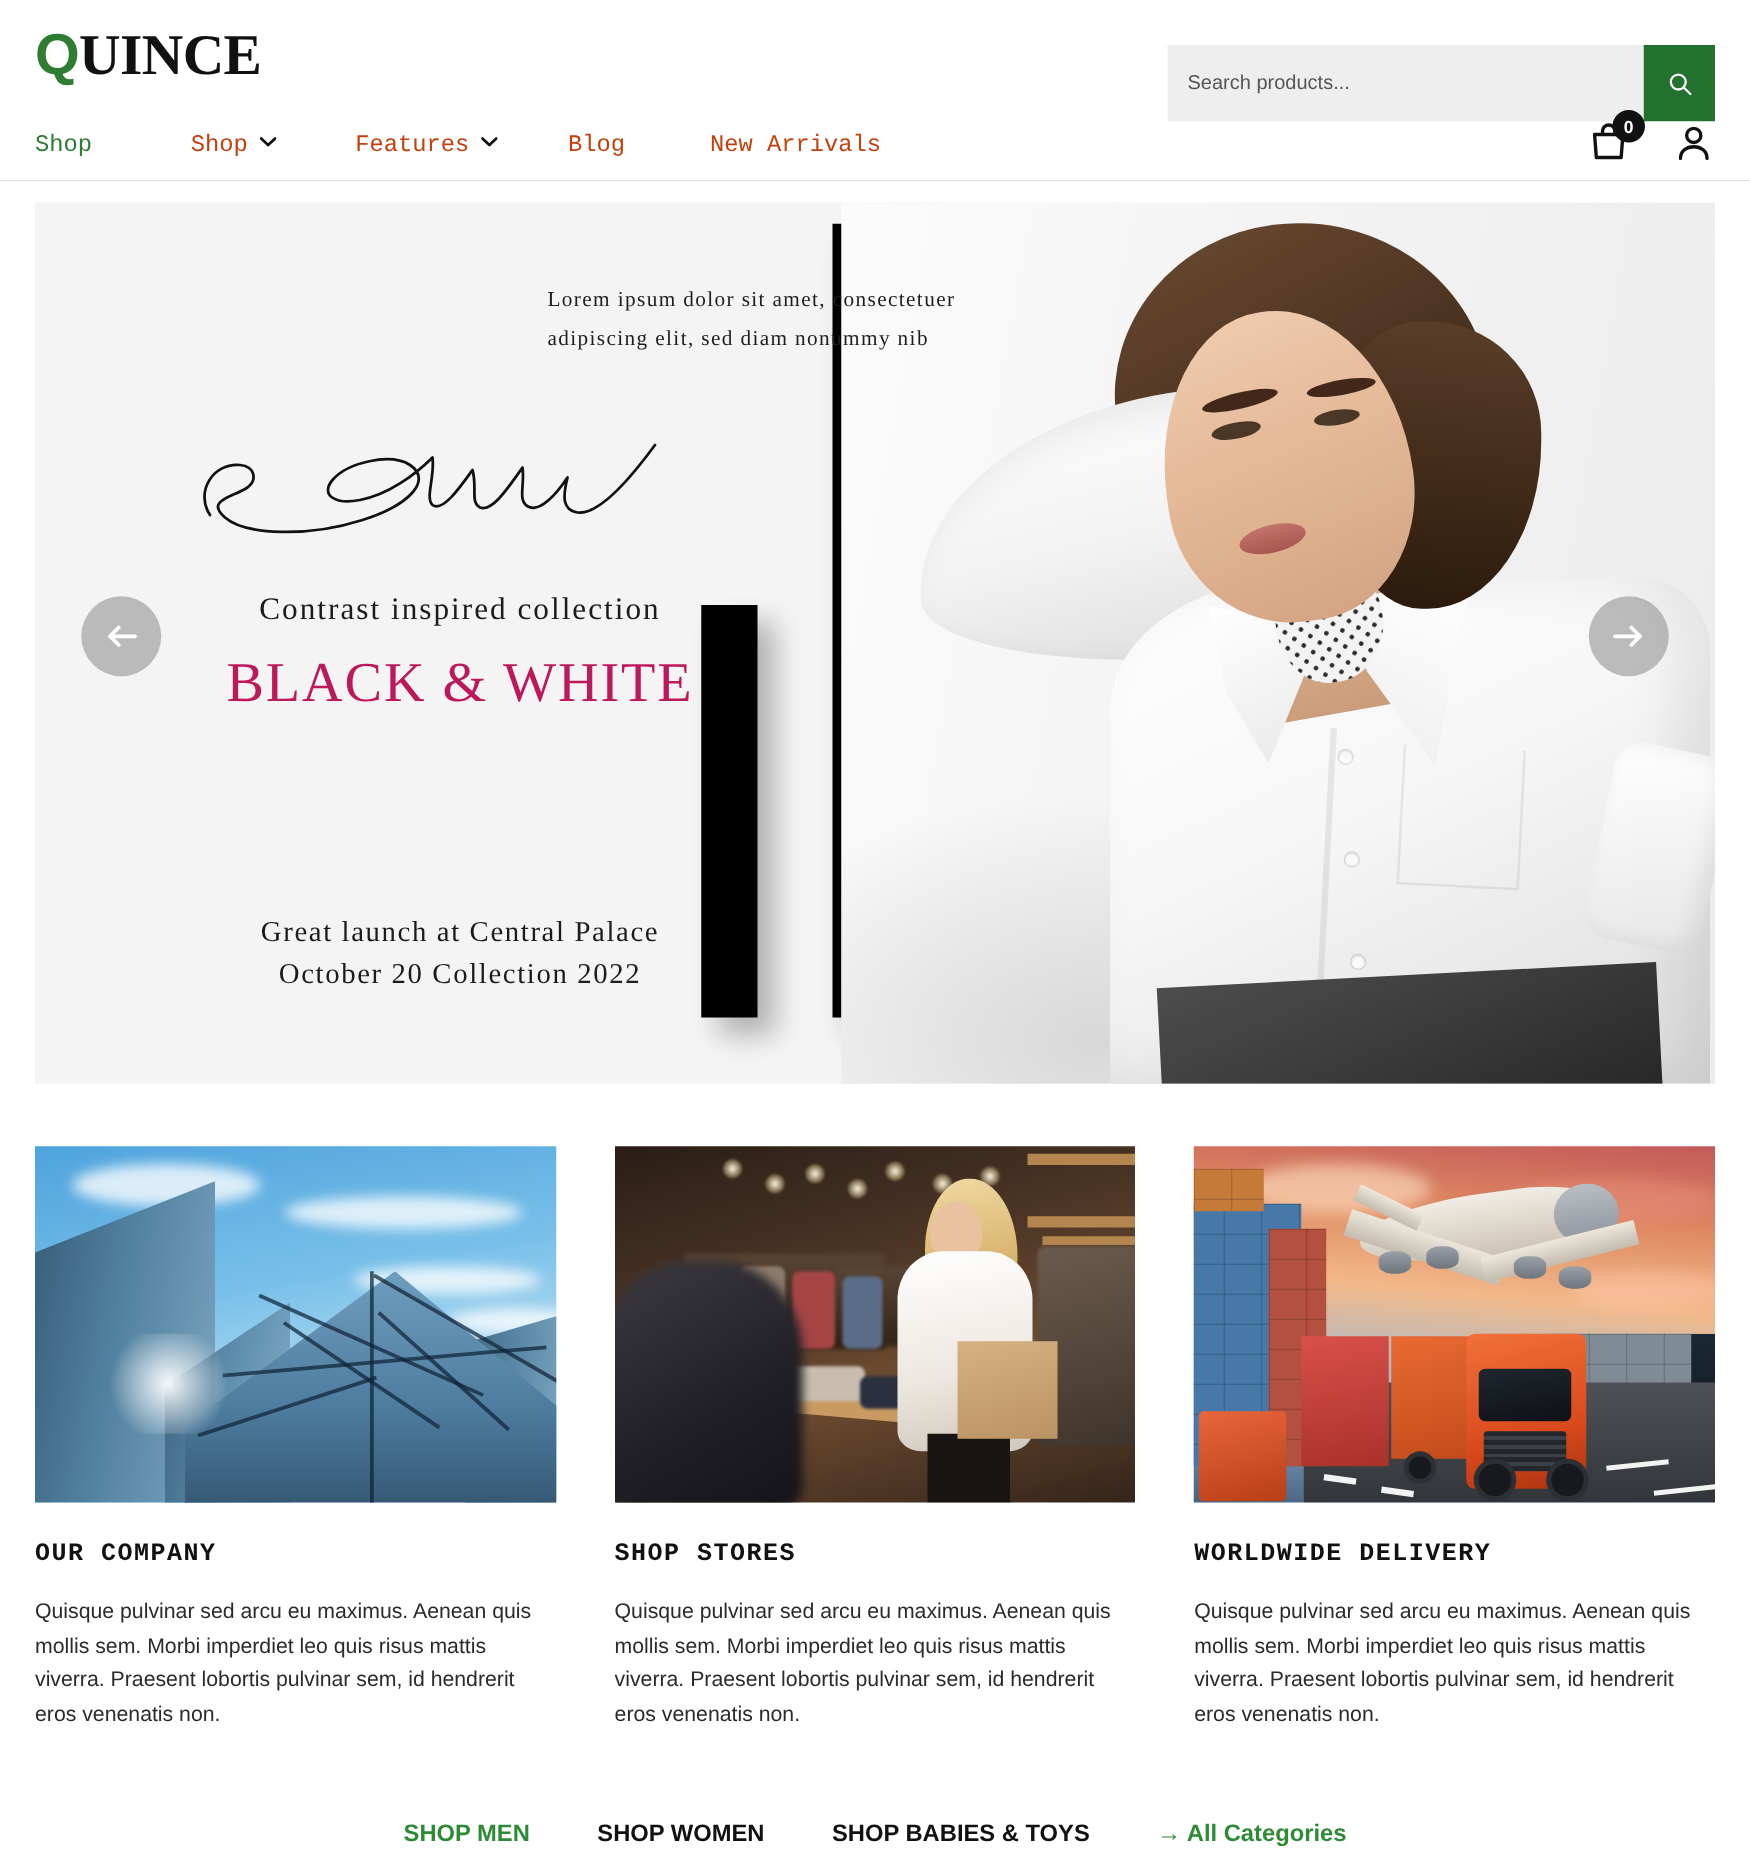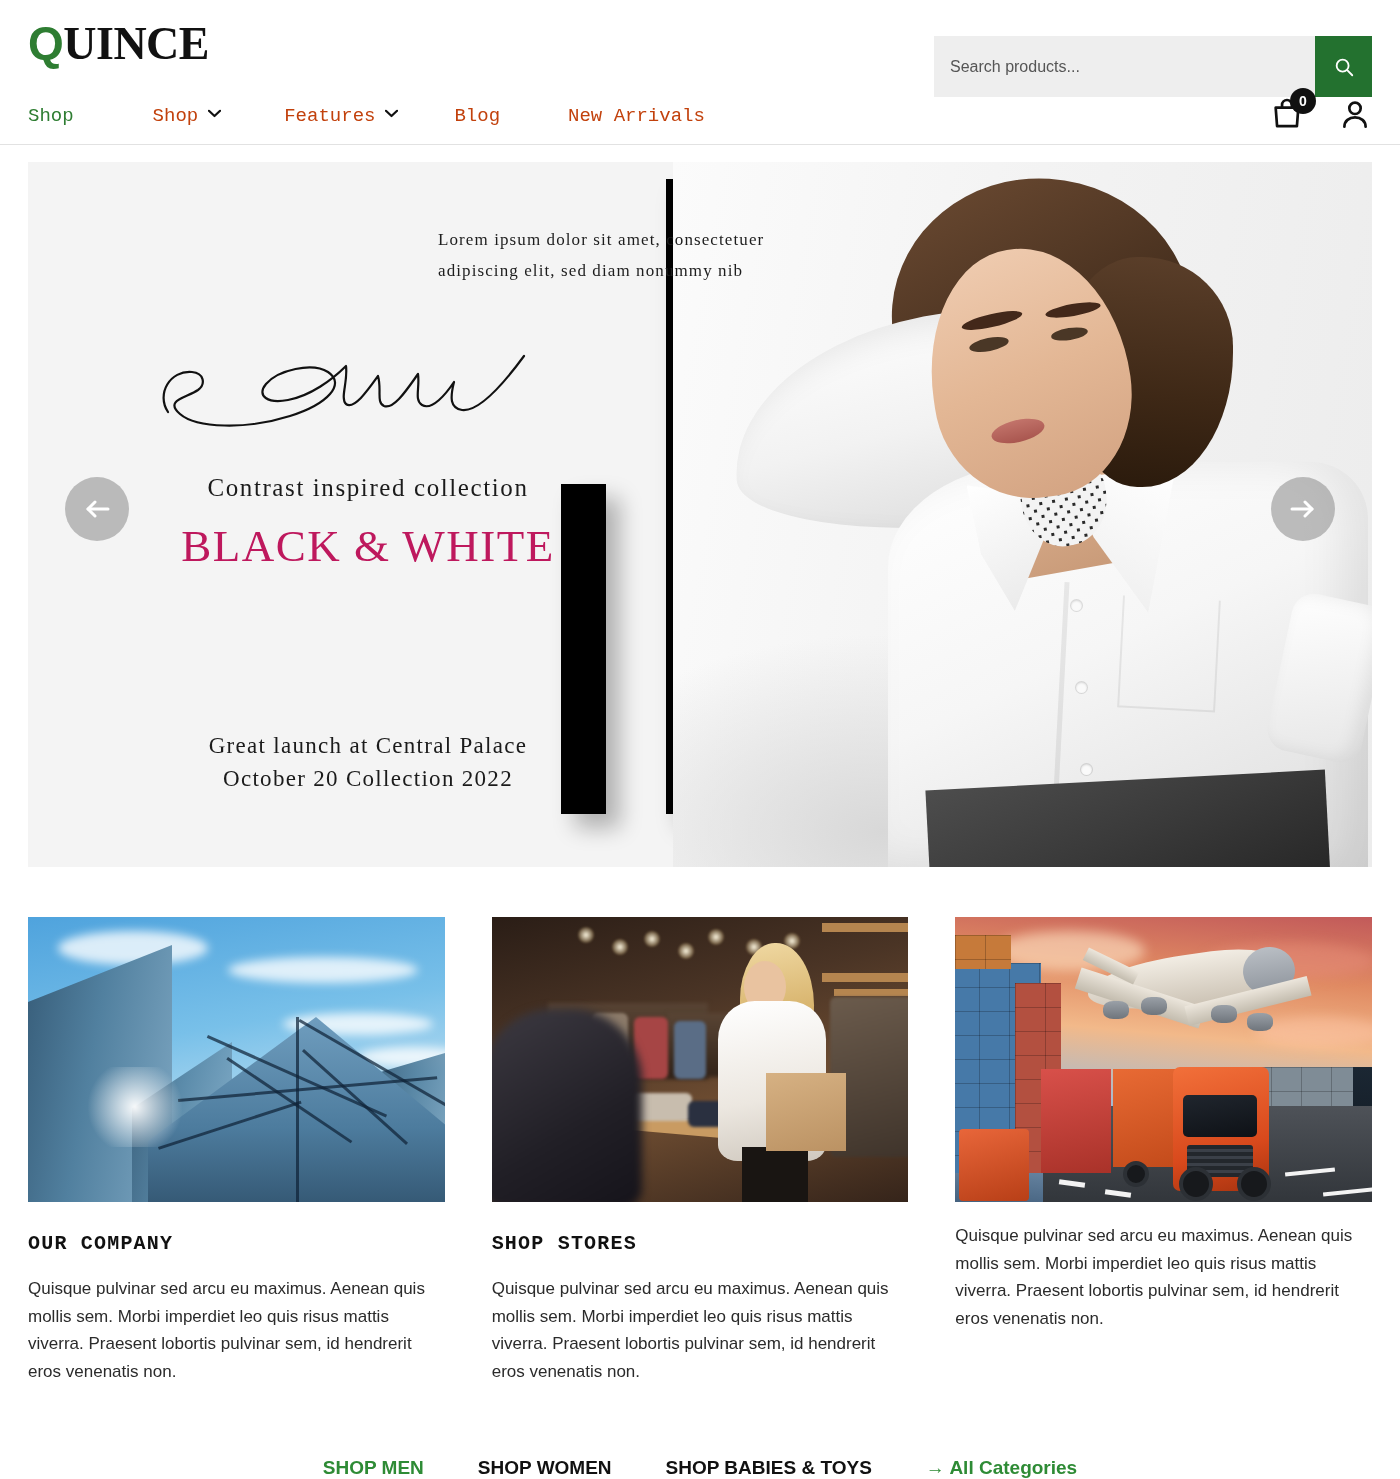--- a/index.html
+++ b/index.html
@@ -871,20 +871,21 @@
       <div class="lg-cont-red"></div>
       <div class="lg-trailer"></div>
       <div class="lg-truck-cab"></div>
       <div class="lg-truck-wind"></div>
       <div class="lg-truck-grill"></div>
       <div class="lg-wheel" style="left:224px;top:250px;width:34px;height:34px;"></div>
       <div class="lg-wheel" style="left:282px;top:250px;width:34px;height:34px;"></div>
       <div class="lg-wheel" style="left:168px;top:244px;width:26px;height:26px;"></div>
       <div class="lg-forklift"></div>
     </div>
+    <h3 class="card-title">WORLDWIDE DELIVERY</h3>
     <p class="card-text">Quisque pulvinar sed arcu eu maximus. Aenean quis mollis sem. Morbi imperdiet leo quis risus mattis viverra. Praesent lobortis pulvinar sem, id hendrerit eros venenatis non.</p>
   </article>
 </section>
 
 <div class="cat-row">
   <a class="cat-link green">SHOP MEN</a>
   <a class="cat-link">SHOP WOMEN</a>
   <a class="cat-link">SHOP BABIES &amp; TOYS</a>
   <a class="cat-link all">→ All Categories</a>
 </div>

